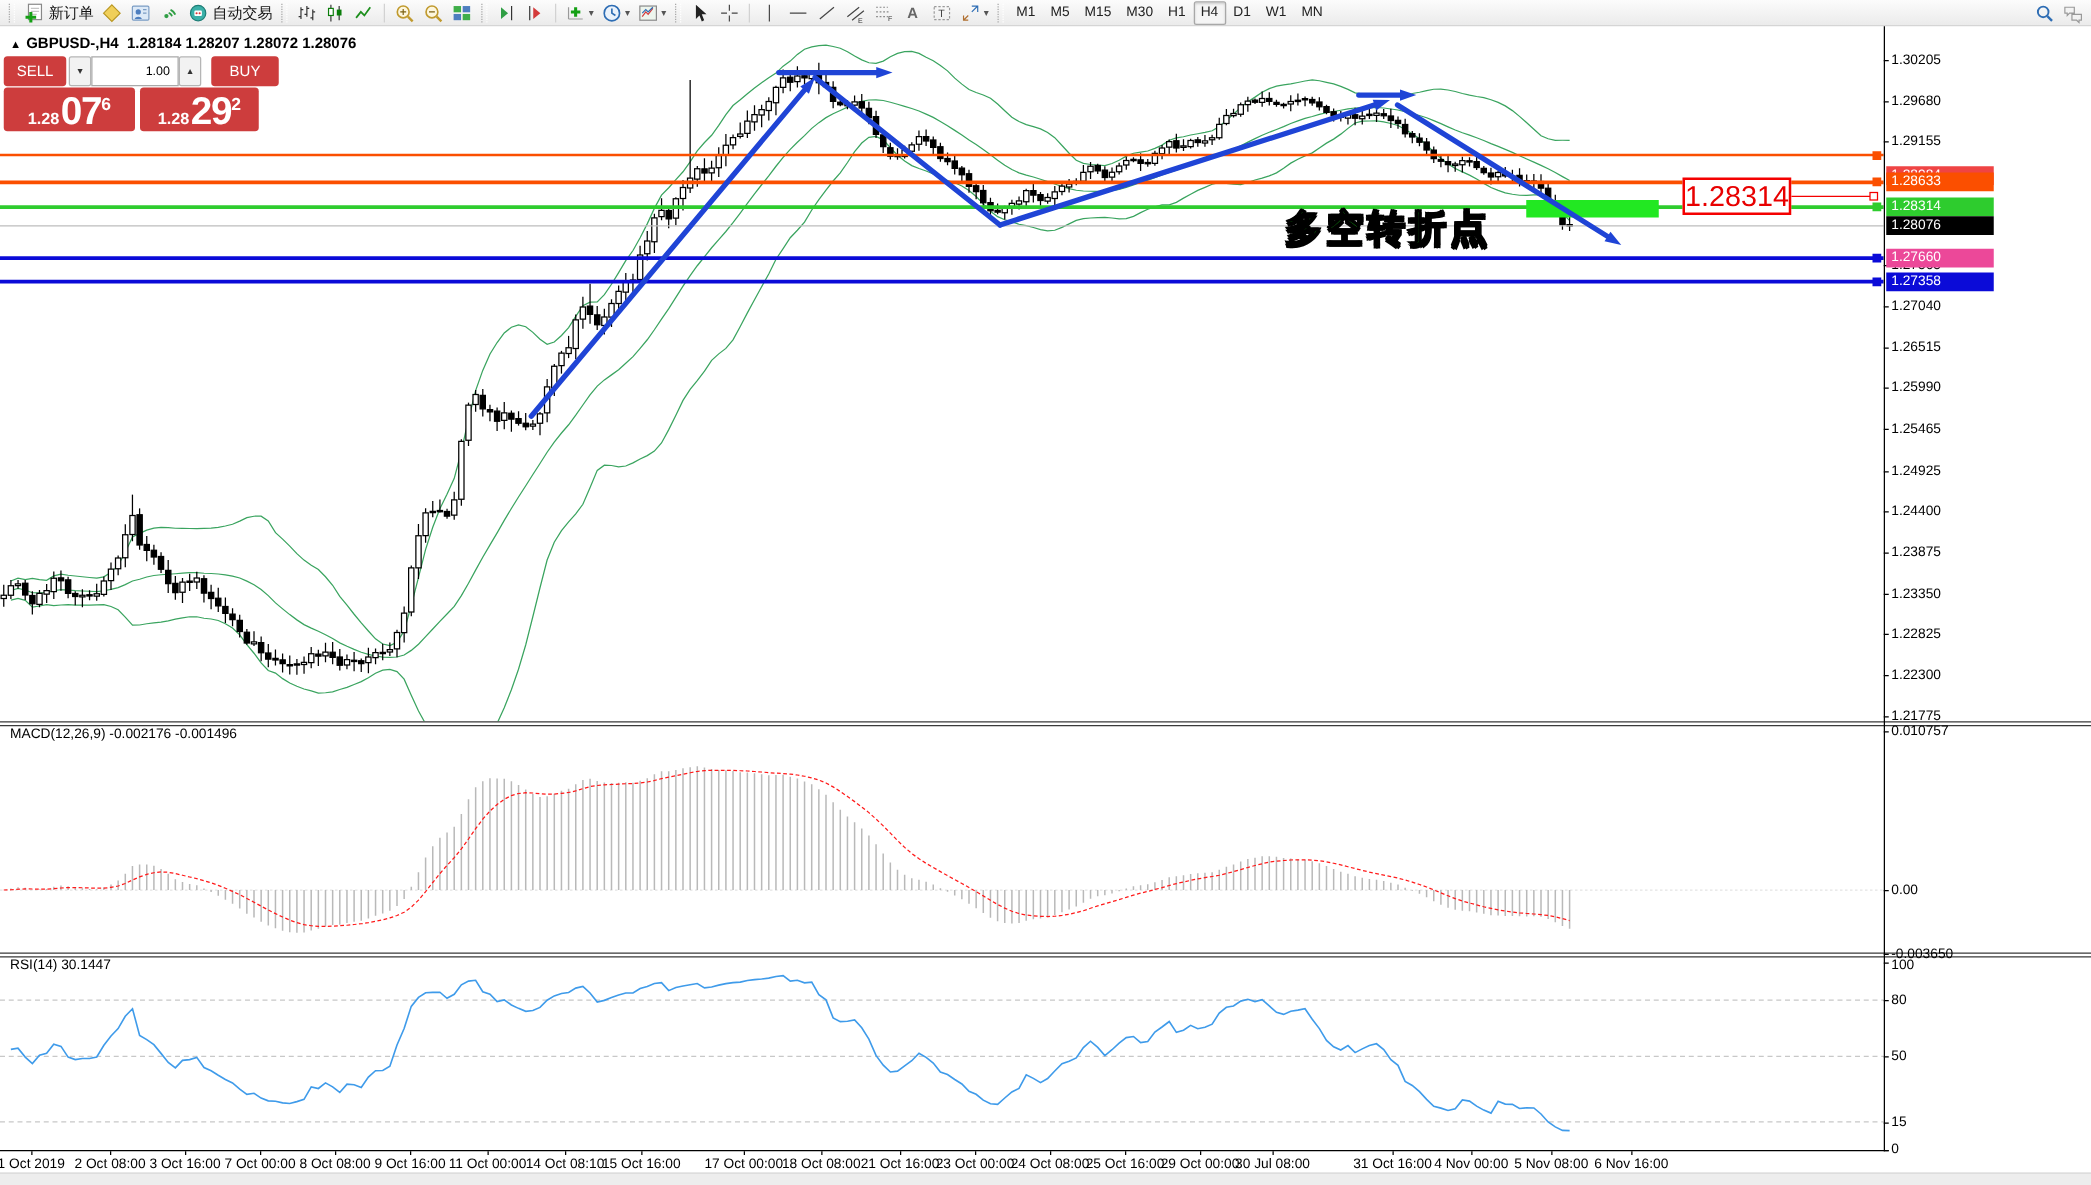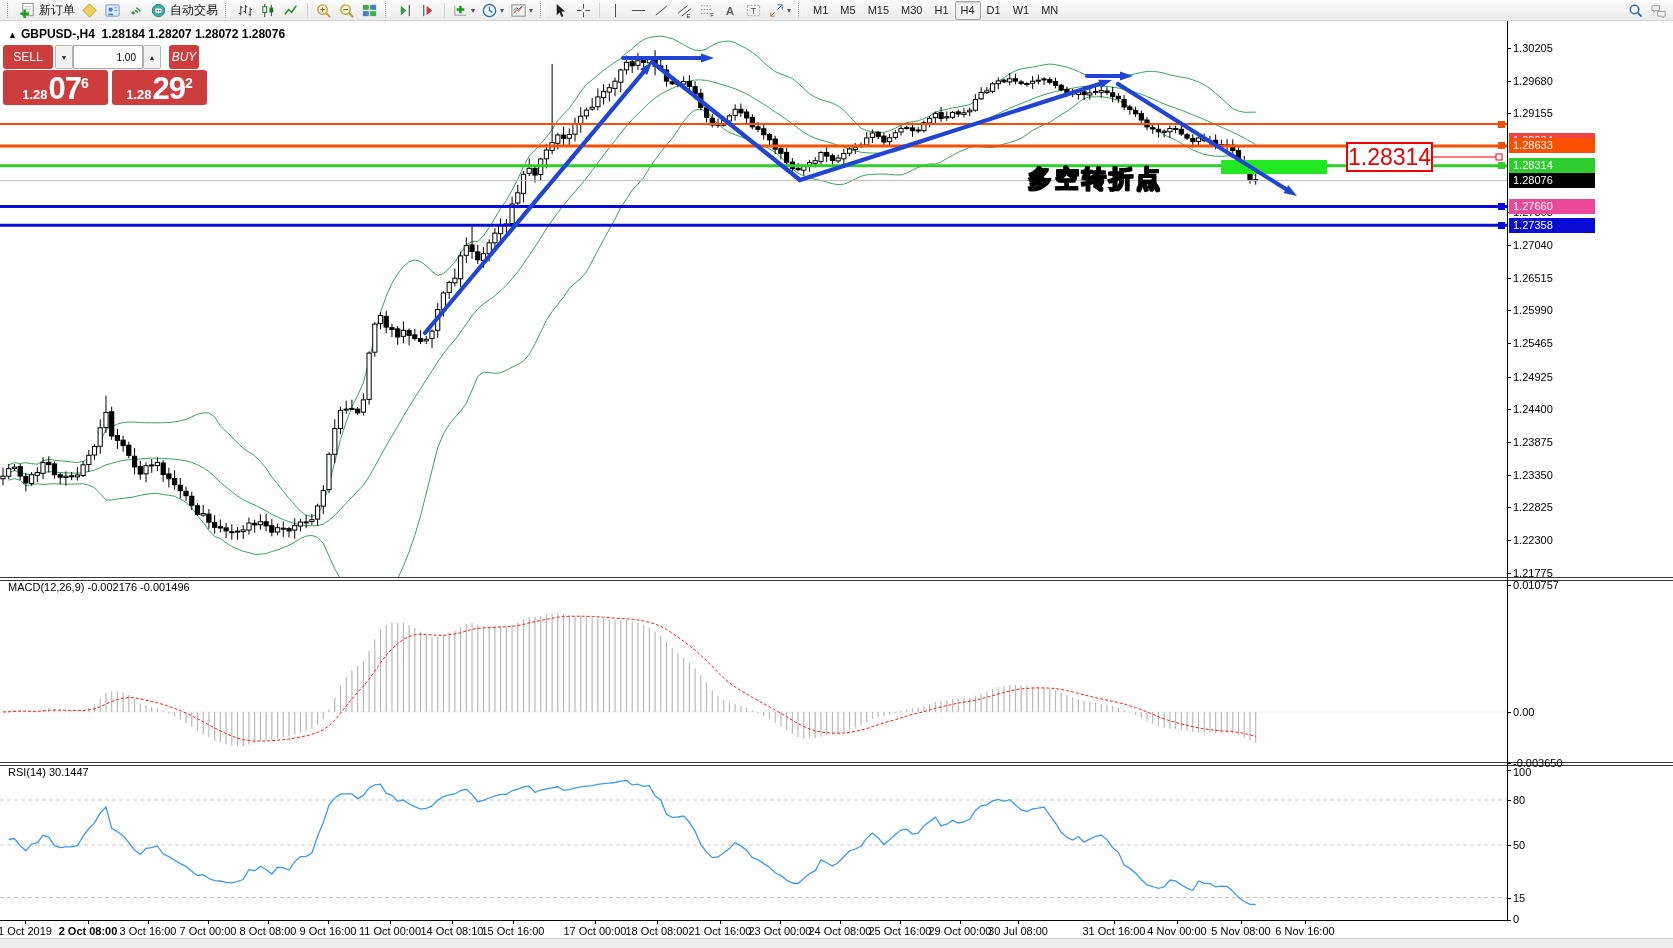--- a/index.html
+++ b/index.html
@@ -43,41 +43,41 @@
   .chart-title { position:absolute; left:8px; top:27px; font-size:12px; font-weight:bold; color:#000; }
   .chart-title .tri { font-size:9px; margin-right:4px; }
   .ind-label { position:absolute; left:8px; font-size:11px; color:#000;text-align:center; }
 
   
   .tpanel { position:absolute; left:3px; top:44px; width:204px; height:61px; }
   .tpanel > div { position:absolute; }
   .red { background:#cd3d3d; color:#fff; border-radius:3px; }
   .btn-sell { left:0; top:1px; width:50px; height:24px; font-size:12px;
               display:flex; align-items:center; justify-content:center; }
-  .btn-buy  { left:166px; top:1px; width:30px; height:24px; font-size:12px;
-              display:flex; align-items:center; justify-content:center;font-style:italic; }
+  .btn-buy  { left:166px; top:1px; width:54px; height:24px; font-size:12px;
+              display:flex; align-items:center; justify-content:center; }
   .vol-dn { left:52px; top:1px; width:18px; height:24px; background:#f2f2f2; border:1px solid #b5b5b5;
             font-size:7px; color:#333; display:flex; align-items:center; justify-content:center; border-radius:2px; }
   .vol-up { left:140px; top:1px; width:18px; height:24px; background:#f2f2f2; border:1px solid #b5b5b5;
             font-size:7px; color:#333; display:flex; align-items:center; justify-content:center; border-radius:2px; }
   .vol-box { left:70px; top:1px; width:70px; height:24px; border:1px solid #a9a9a9; background:#fff; }
   .vol-box input { width:100%; height:100%; border:0; outline:none; text-align:right; padding-right:6px;
                    font-size:10px; font-family:"Liberation Sans",sans-serif; color:#000; background:transparent; }
   .big-sell { left:0; top:26px; width:105px; height:35px; }
   .big-buy  { left:109px; top:26px; width:95px; height:35px; }
   .price-wrap { width:100%; height:100%; display:flex; align-items:flex-end; justify-content:center;
                 padding-bottom:3px; color:#fff; }
   .p-small { font-size:13px; font-weight:bold; margin-right:1px; line-height:15px; }
   .p-big   { font-size:31px; font-weight:bold; line-height:26px; letter-spacing:-1px; }
   .p-sup   { font-size:14px; font-weight:bold; line-height:12px; margin-bottom:13px; }
 
   
   .price-tag { position:absolute; left:1346px; top:142px; width:87px; height:30px; background:#fff;
                border:2px solid #f40000; color:#e80000; font-size:23px; text-align:center; line-height:26px; }
-  .cn-note { position:absolute; left:1028px; top:163px; font-size:24px; font-weight:bold;
+  .cn-note { position:absolute; left:1028px; top:163px; font-size:30px; font-weight:bold;
              color:#17d417; letter-spacing:3px; -webkit-text-stroke:1.3px #000;
              text-shadow:1px 1px 0 #000, -1px 1px 0 #000, 1px -1px 0 #000, -1px -1px 0 #000;
              font-family:Liberation Mono, monospace; white-space:nowrap; }
 </style>
 </head>
 <body>
 
 <div class="toolbar" id="toolbar">
     <div class="grip"></div>
     <div class="tbtn">
@@ -1071,21 +1071,21 @@
     <div class="conn-sq" style="left: 1498px; top: 203px; background: rgb(11, 11, 216);"></div>
     <div class="badge" style="top: 199px; background: #ec4899;">1.27660</div>
     <div class="conn-sq" style="left: 1498px; top: 222px; background: rgb(11, 11, 216);"></div>
     <div class="badge" style="top: 218px; background: rgb(11, 11, 216);">1.27358</div>
     <div class="badge" style="top: 173px; background: rgb(0, 0, 0);">1.28076</div>
   </div>
 <div class="xaxis" id="xaxis">
     <div class="xtick" style="left: 25px;"></div>
     <div class="xlabel" style="left: 25px;">1 Oct 2019</div>
     <div class="xtick" style="left: 88px;"></div>
-    <div class="xlabel" style="left: 88px; font-weight: bold;">2 Oct 08:00</div>
+    <div class="xlabel" style="left: 88px;">2 Oct 08:00</div>
     <div class="xtick" style="left: 148px;"></div>
     <div class="xlabel" style="left: 148px;">3 Oct 16:00</div>
     <div class="xtick" style="left: 208px;"></div>
     <div class="xlabel" style="left: 208px;">7 Oct 00:00</div>
     <div class="xtick" style="left: 268px;"></div>
     <div class="xlabel" style="left: 268px;">8 Oct 08:00</div>
     <div class="xtick" style="left: 328px;"></div>
     <div class="xlabel" style="left: 328px;">9 Oct 16:00</div>
     <div class="xtick" style="left: 390px;"></div>
     <div class="xlabel" style="left: 390px;">11 Oct 00:00</div>

